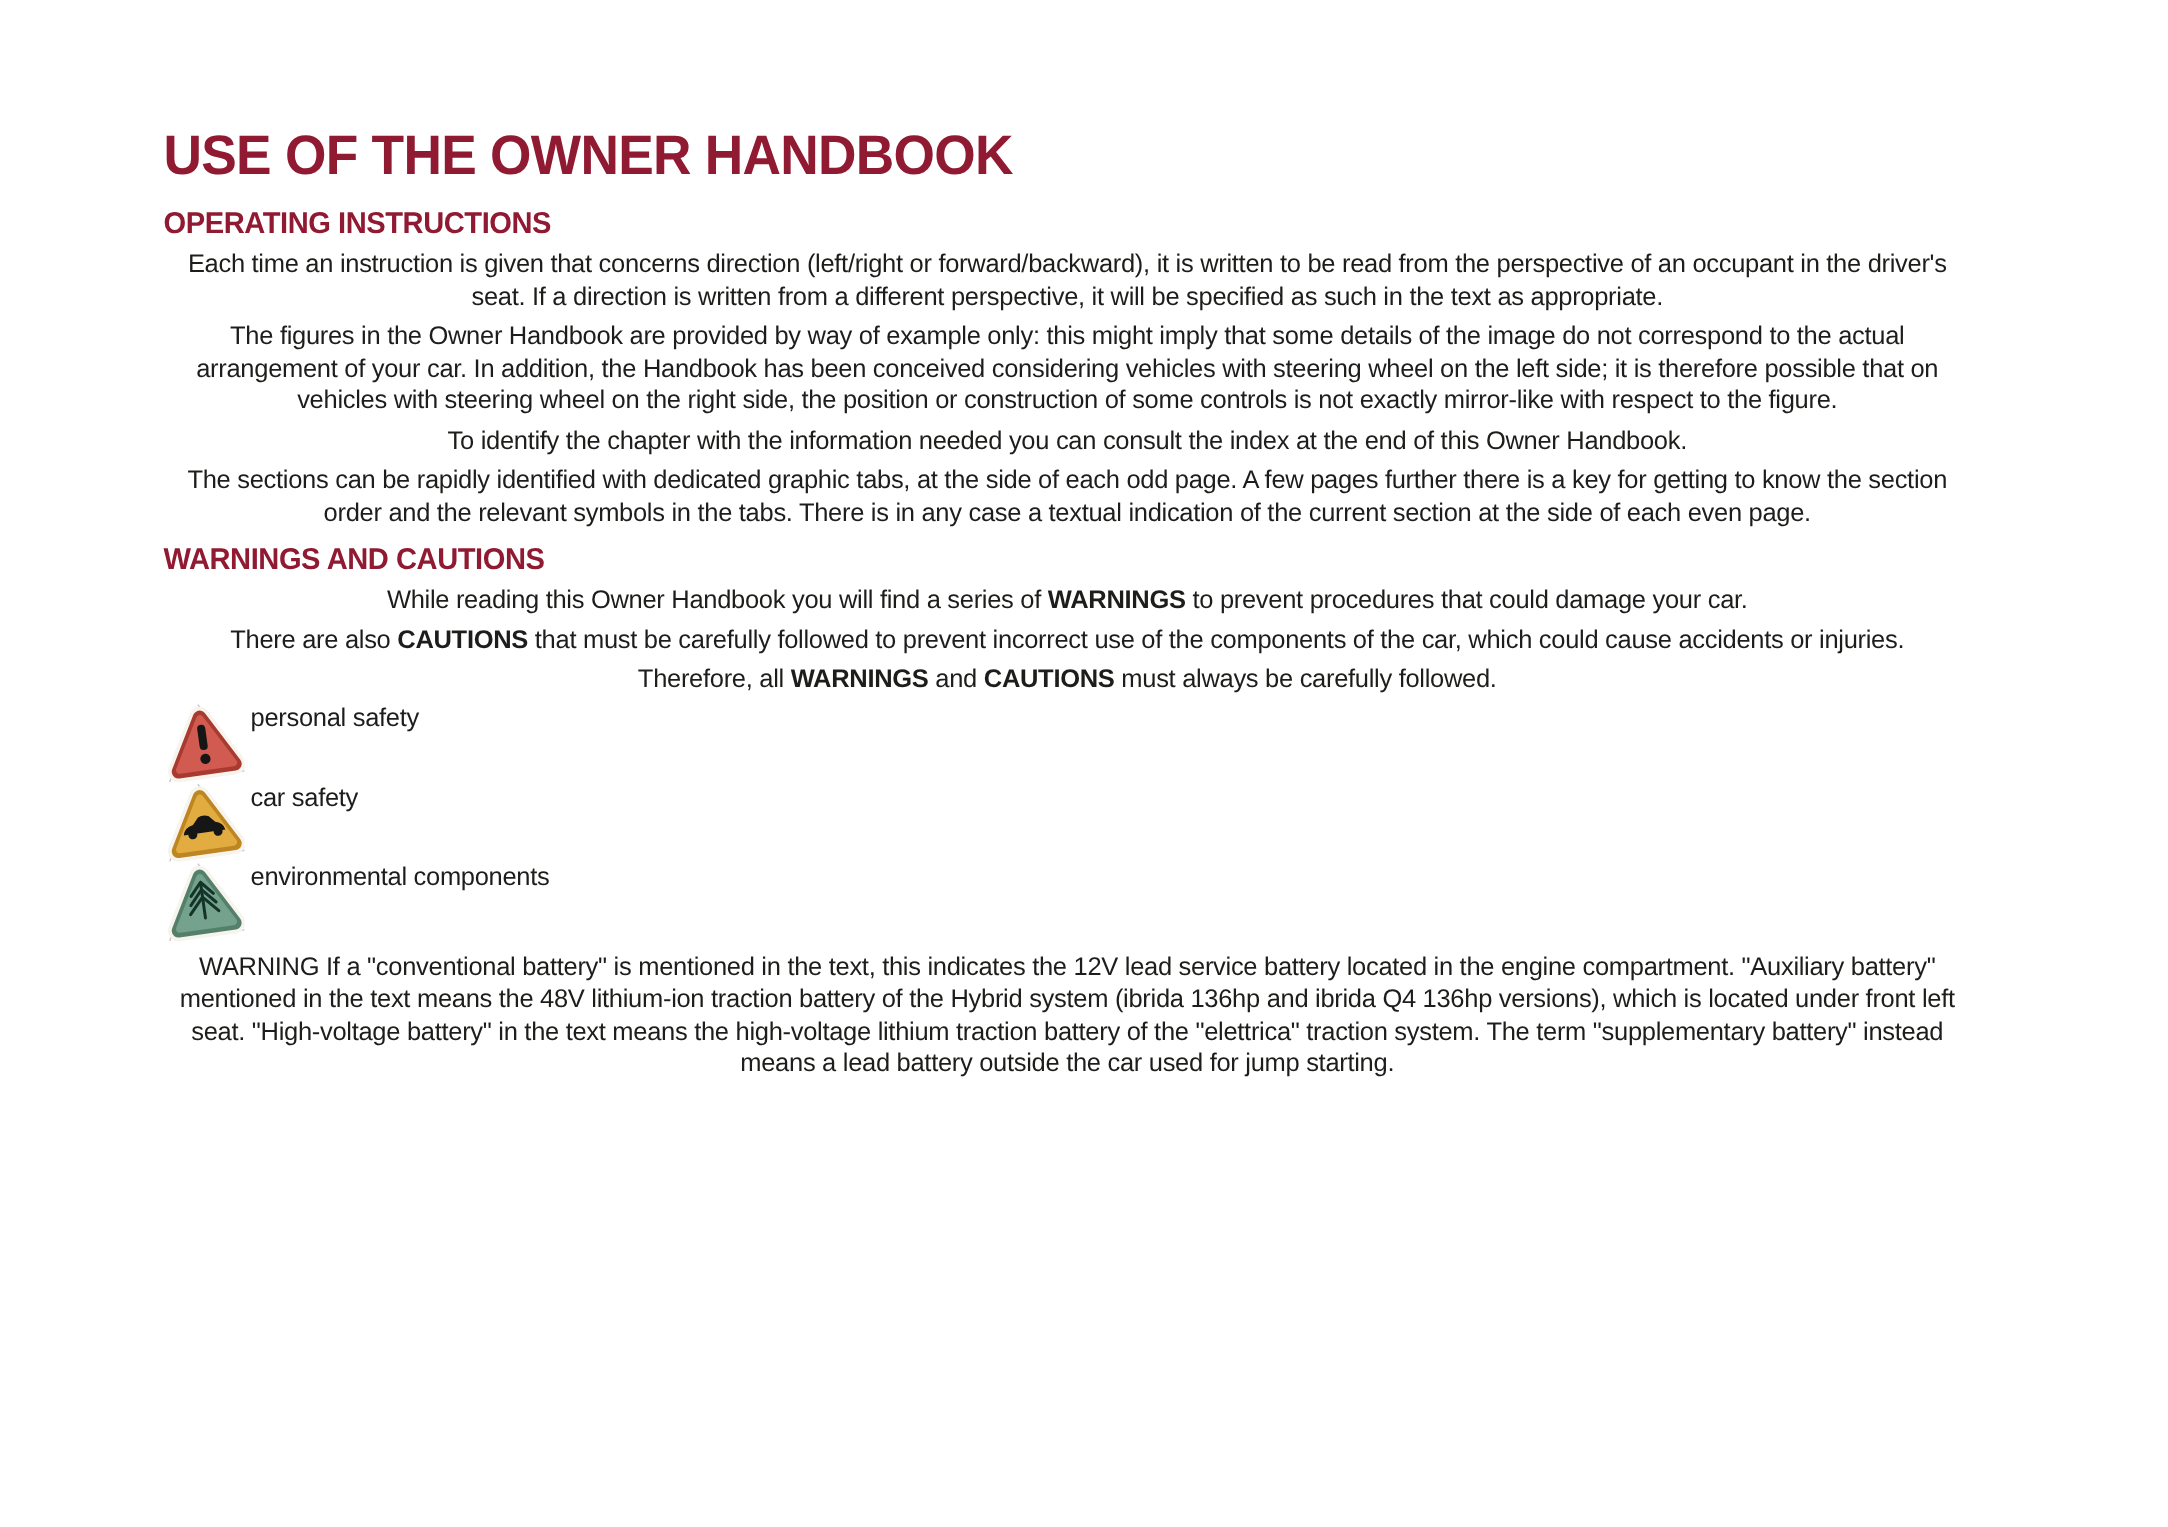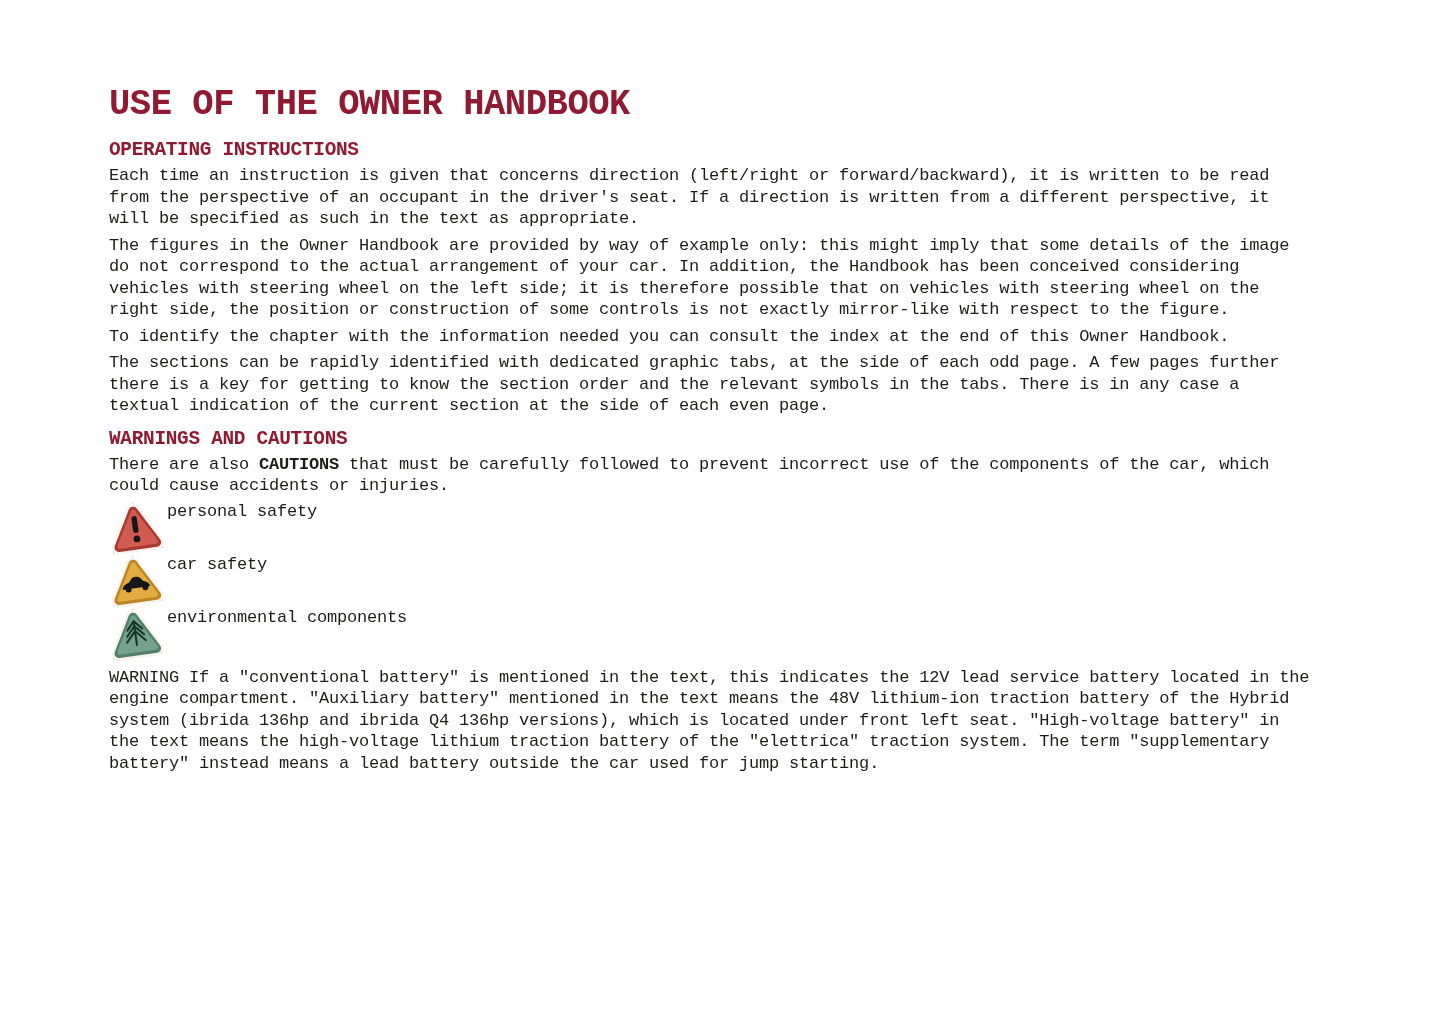--- a/index.html
+++ b/index.html
@@ -13,21 +13,20 @@
     position: relative;
     font-family: "Liberation Sans", sans-serif;
     color: #1d1d1b;
     overflow: hidden;
   }
   .page-content {
     position: absolute;
     left: 109px;
     top: 84px;
     width: 1205px;
-    font-family: Liberation Mono, monospace;
   }
   h1.doc-title {
     margin: 0 0 14px 0;
     font-size: 37px;
     line-height: 40px;
     font-weight: bold;
     color: #911a33;
     letter-spacing: -0.5px;
     transform: scaleX(0.96);
     transform-origin: left center;
@@ -42,20 +41,21 @@
     letter-spacing: -0.3px;
     transform: scaleX(0.97);
     transform-origin: left center;
     white-space: nowrap;
   }
   p.body-par {
     margin: 0 0 5px 0;
     font-size: 17px;
     line-height: 21.5px;
     letter-spacing: -0.2px;
+    text-align: center;
   }
   p.body-par b { font-weight: bold; }
   .symbols-list {
     margin: 4px 0 6px 0;
   }
   .symbol-row {
     display: flex;
     height: 53px;
   }
   .symbol-row .tri-icon {
@@ -76,21 +76,23 @@
 
   <h1 class="doc-title">USE OF THE OWNER HANDBOOK</h1>
 
   <h2 class="section-heading">OPERATING INSTRUCTIONS</h2>
   <p class="body-par">Each time an instruction is given that concerns direction (left/right or forward/backward), it is written to be read from the perspective of an occupant in the driver's seat. If a direction is written from a different perspective, it will be specified as such in the text as appropriate.</p>
   <p class="body-par">The figures in the Owner Handbook are provided by way of example only: this might imply that some details of the image do not correspond to the actual arrangement of your car. In addition, the Handbook has been conceived considering vehicles with steering wheel on the left side; it is therefore possible that on vehicles with steering wheel on the right side, the position or construction of some controls is not exactly mirror-like with respect to the figure.</p>
   <p class="body-par">To identify the chapter with the information needed you can consult the index at the end of this Owner Handbook.</p>
   <p class="body-par">The sections can be rapidly identified with dedicated graphic tabs, at the side of each odd page. A few pages further there is a key for getting to know the section order and the relevant symbols in the tabs. There is in any case a textual indication of the current section at the side of each even page.</p>
 
   <h2 class="section-heading">WARNINGS AND CAUTIONS</h2>
+  <p class="body-par"><span>While reading this Owner Handbook you will find a series of </span><b>WARNINGS</b><span> to prevent procedures that could damage your car.</span></p>
   <p class="body-par"><span>There are also </span><b>CAUTIONS</b><span> that must be carefully followed to prevent incorrect use of the components of the car, which could cause accidents or injuries.</span></p>
+  <p class="body-par"><span>Therefore, all </span><b>WARNINGS</b><span> and </span><b>CAUTIONS</b><span> must always be carefully followed.</span></p>
 
   <div class="symbols-list">
 
     <div class="symbol-row">
       <svg class="tri-icon" viewBox="0 0 54 54">
         <g transform="rotate(-8 27 30)">
           <polygon points="27,0.5 52.5,48.5 1.5,48.5" fill="none" stroke="#c9c9c9" stroke-width="1" stroke-dasharray="2.5 2.5" stroke-linejoin="round"></polygon>
           <polygon points="27,9 46,43 8,43" fill="#ffffff" stroke="#f7f4ee" stroke-width="14" stroke-linejoin="round"></polygon>
           <polygon points="27,9 46,43 8,43" stroke-width="9" stroke-linejoin="round" fill="#a83a30" stroke="#a83a30"></polygon>
           <polygon points="27,10 45,42 9,42" stroke-width="5" stroke-linejoin="round" fill="#d15b50" stroke="#d15b50"></polygon>

